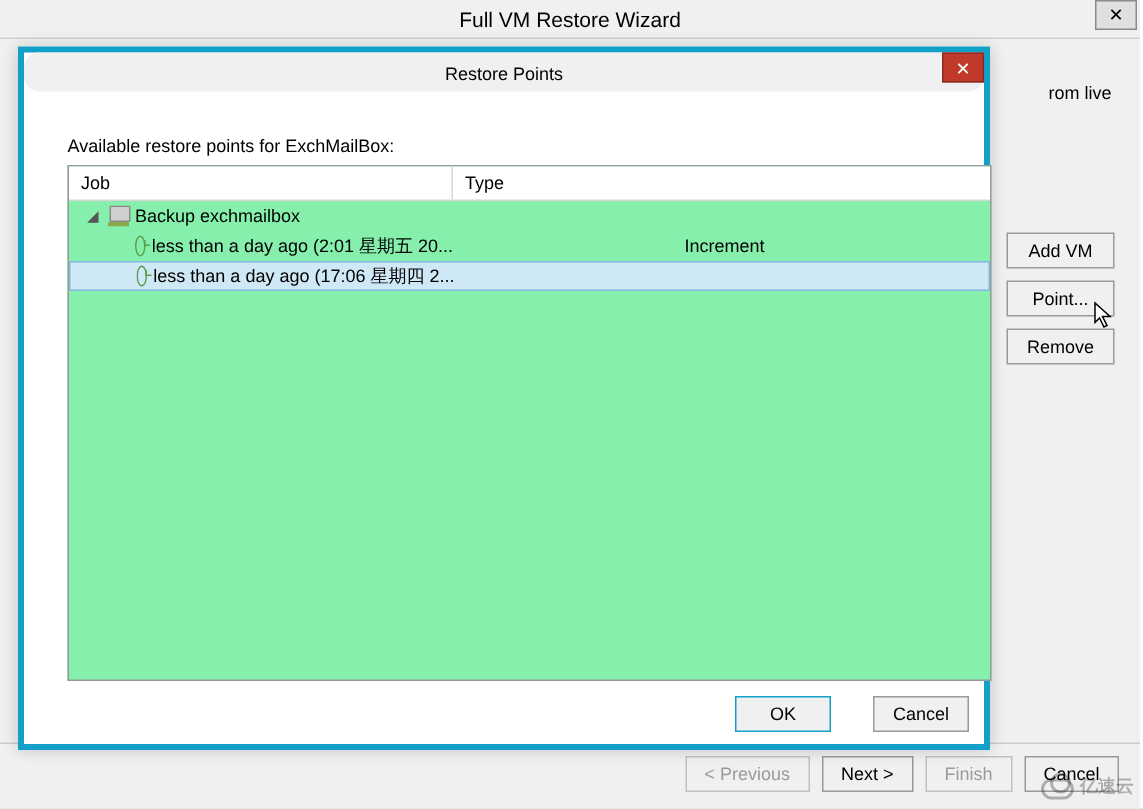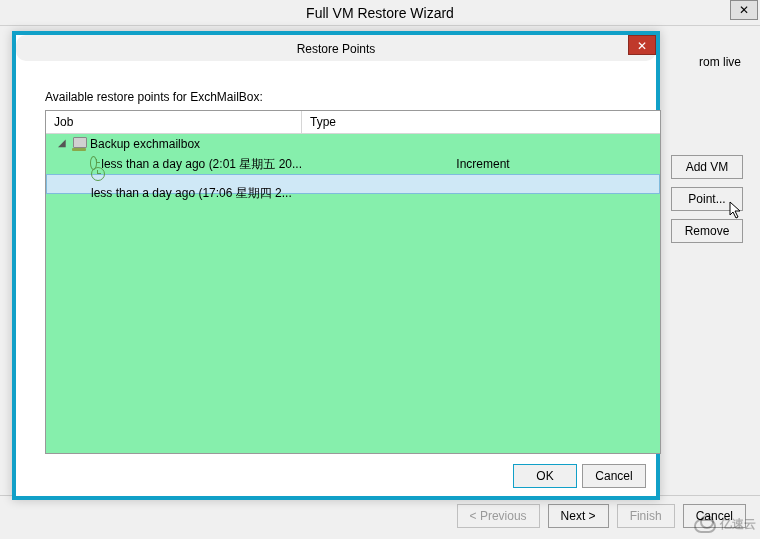--- a/index.html
+++ b/index.html
@@ -32,37 +32,37 @@
 
 .table { border: 1px solid #999; width: 616px; height: 344px; background: #86efac; }
 .thead { display: flex; border-bottom: 1px solid #d6d6d6; background: #fff; }
 .th { padding: 4px 8px; border-right: 1px solid #d6d6d6; color: #000; }
 .th.job { width: 256px; }
 .th.type { flex: 1; border-right: none; }
 .tbody { }
 .row { display: flex; align-items: center; height: 20px; }
 .row.child { padding-left: 44px; }
 .row.sel { background: #cfe8f6; border: 1px solid #7fbbdd; }
-.cell-job { width: 256px; display: flex; gap: 4px; overflow: hidden; white-space: nowrap; text-overflow: ellipsis; }
+.cell-job { width: 256px; display: flex; align-items: center; gap: 4px; overflow: hidden; white-space: nowrap; text-overflow: ellipsis; }
 .cell-type { flex: 1; padding-left: 4px; text-align: center; }
 .row.parent { padding-left: 12px; }
 .tri { width: 10px; display: inline-block; color: #555; font-size: 10px; }
 .tri::before { content: "◢"; }
 
 
 .ico-backup { width: 14px; height: 14px; display: inline-block; position: relative; }
 .ico-backup::before { content: ""; position: absolute; width: 12px; height: 9px; left: 1px; top: 0; background: #d0d0d0; border: 1px solid #888; border-radius: 1px; }
 .ico-backup::after { content: ""; position: absolute; width: 14px; height: 3px; left: 0; bottom: 0; background: #8aa84a; border-radius: 1px; }
 .ico-rp { width: 14px; height: 14px; display: inline-block; position: relative; border: 1px solid #5a9e4e; border-radius: 50%; }
 .ico-rp::before { content: ""; position: absolute; left: 5px; top: 2px; width: 1px; height: 4px; background: #5a9e4e; }
 .ico-rp::after { content: ""; position: absolute; left: 5px; top: 5px; width: 4px; height: 1px; background: #5a9e4e; }
 
 
 .modal-bottom { position: absolute; left: 0; bottom: 0; width: 100%; height: 36px; }
-.modal-bottom .btn-row { position: absolute; right: 10px; bottom: 8px; display: flex; gap: 5px; }
+.modal-bottom .btn-row { position: absolute; right: 10px; bottom: 8px; display: flex; gap: 28px; }
 .modal-bottom .btn { width: 64px; }
 .ok-btn { border: 1px solid #11a0c8; }
 
 
 .cursor { position: absolute; left: 729px; top: 201px; pointer-events: none; }
 
 
 .watermark { position: absolute; right: 6px; bottom: 6px; color: rgba(0,0,0,0.28); font-size: 16px; font-weight: bold; display:flex; align-items:flex-end; gap:4px;}
 .watermark .cloud { width: 22px; height: 14px; border: 2px solid rgba(0,0,0,0.28); border-radius: 10px; position: relative; }
 .watermark .cloud::before { content:""; position:absolute; width:10px; height:10px; border:2px solid rgba(0,0,0,0.28); border-radius:50%; top:-6px; left:4px; background:transparent;}
@@ -115,21 +115,21 @@
             <div class="cell-type"></div>
           </div>
           <div class="row child">
             <div class="cell-job" style="width:212px;">
               <span class="ico-rp"></span>
               <span>less than a day ago (2:01 星期五 20...</span>
             </div>
             <div class="cell-type">Increment</div>
           </div>
           <div class="row child sel">
-            <div class="cell-job" style="width:212px;flex-direction:column;">
+            <div class="cell-job" style="width:212px;">
               <span class="ico-rp"></span>
               <span>less than a day ago (17:06 星期四 2...</span>
             </div>
           </div>
         </div>
       </div>
     </div>
     <div class="modal-bottom">
       <div class="btn-row">
         <button class="btn ok-btn">OK</button>

